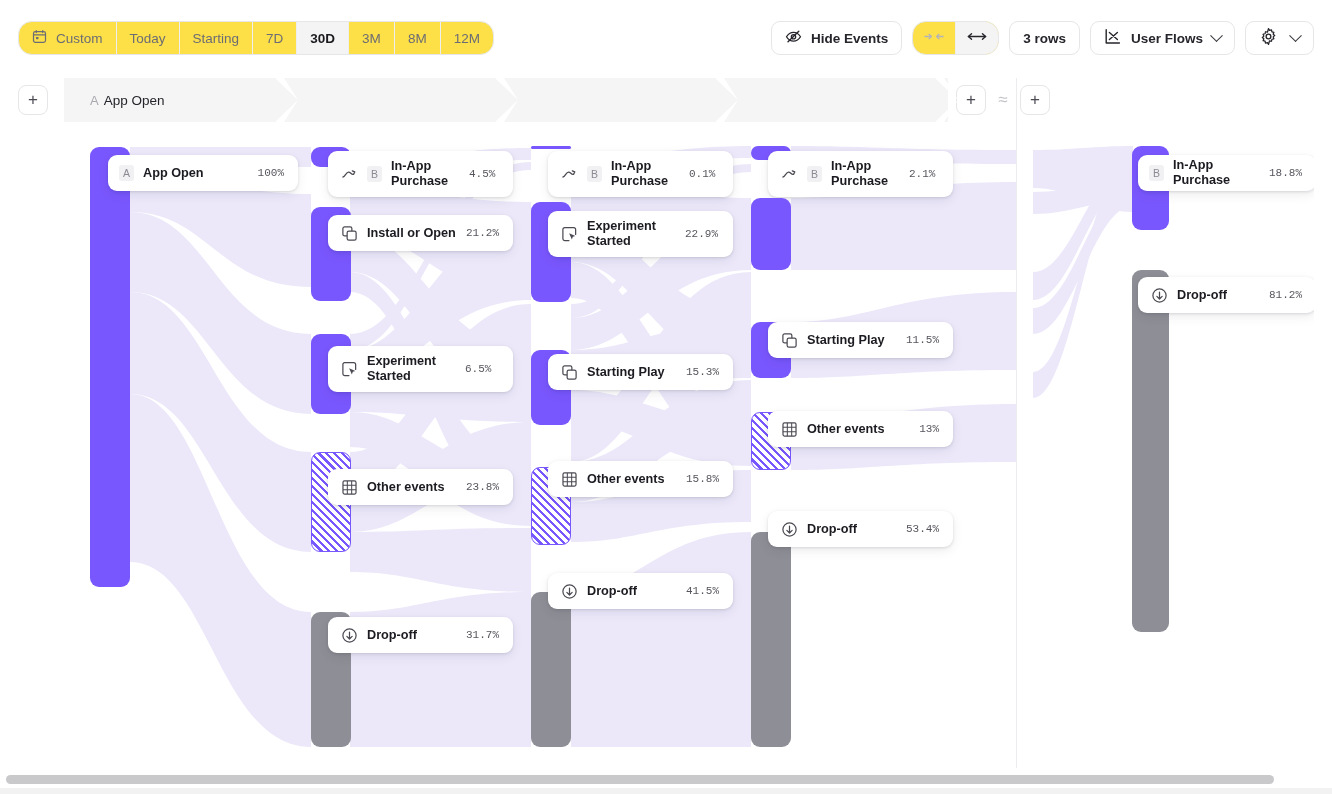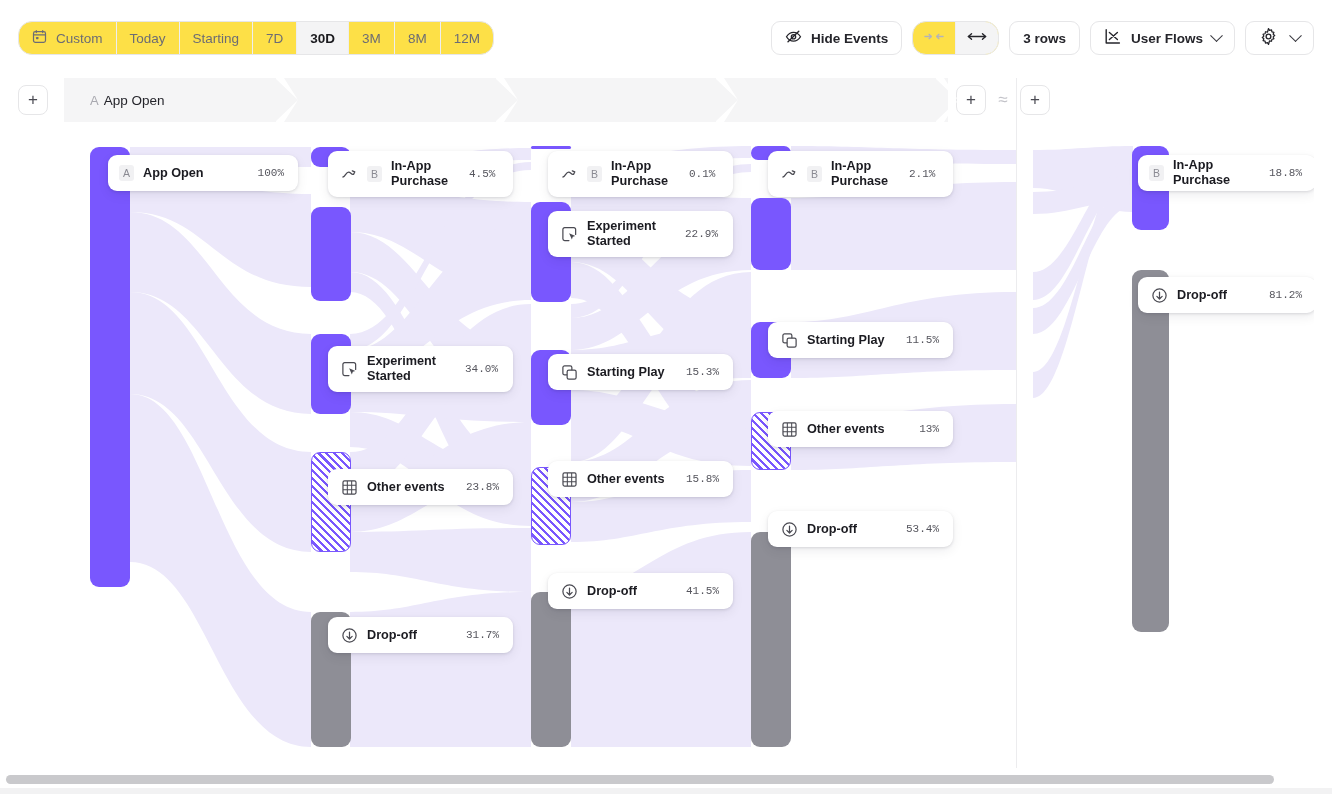--- a/index.html
+++ b/index.html
@@ -333,31 +333,41 @@
           <path d="M1 9.2c2.4 0 3.2-5.2 6-5.2 2.2 0 2.6 2.4 4.6 2.4" stroke="#4a4a52" stroke-width="1.35" stroke-linecap="round"></path>
           <path d="M11 2.6l2.6 1.2-1.3 2.6" stroke="#4a4a52" stroke-width="1.35" stroke-linecap="round" stroke-linejoin="round"></path>
         </svg>
     </span>
     <span class="badge">B</span>
     <span class="nm" style="max-width:78px">In-App Purchase</span>
     <span class="pc">4.5%</span>
   </div>
 
   <div class="bar purple" style="left:293px; top:85px; width:40px; height:94px;"></div>
+  <div class="card" style="left:310px; top:93px; width:185px; height:36px;">
+    <span class="ico">
+      <svg width="17" height="17" viewBox="0 0 18 18" fill="none">
+          <rect x="2" y="2" width="9.5" height="9.5" rx="1.8" stroke="#4a4a52" stroke-width="1.3"></rect>
+          <rect x="6.5" y="6.5" width="9.5" height="9.5" rx="1.8" fill="#fff" stroke="#4a4a52" stroke-width="1.3"></rect>
+        </svg>
+    </span>
+    <span class="nm">Install or Open</span>
+    <span class="pc">21.2%</span>
+  </div>
 
   <div class="bar purple" style="left:293px; top:212px; width:40px; height:80px;"></div>
   <div class="card" style="left:310px; top:224px; width:185px; height:46px;">
     <span class="ico">
       <svg width="17" height="17" viewBox="0 0 18 18" fill="none">
           <path d="M15.5 9V3.6a1.8 1.8 0 00-1.8-1.8H3.8A1.8 1.8 0 002 3.6v10a1.8 1.8 0 001.8 1.8h4.6" stroke="#4a4a52" stroke-width="1.3" stroke-linecap="round"></path>
           <path d="M8.6 7.6l6.6 3-2.7.9-1 2.8-2.9-6.7z" fill="#4a4a52"></path>
         </svg>
     </span>
     <span class="nm" style="max-width:98px">Experiment Started</span>
-    <span class="pc">34.0%</span>
+    <span class="pc">6.5%</span>
   </div>
 
   <div class="bar hatch" style="left:293px; top:330px; width:40px; height:100px;"></div>
   <div class="card" style="left:310px; top:347px; width:185px; height:36px;">
     <span class="ico">
       <svg width="17" height="17" viewBox="0 0 18 18" fill="none">
           <rect x="2.1" y="2.1" width="13.8" height="13.8" rx="1.6" stroke="#4a4a52" stroke-width="1.3"></rect>
           <path d="M6.7 2.1v13.8M11.3 2.1v13.8M2.1 6.7h13.8M2.1 11.3h13.8" stroke="#4a4a52" stroke-width="1.1"></path>
         </svg>
     </span>

